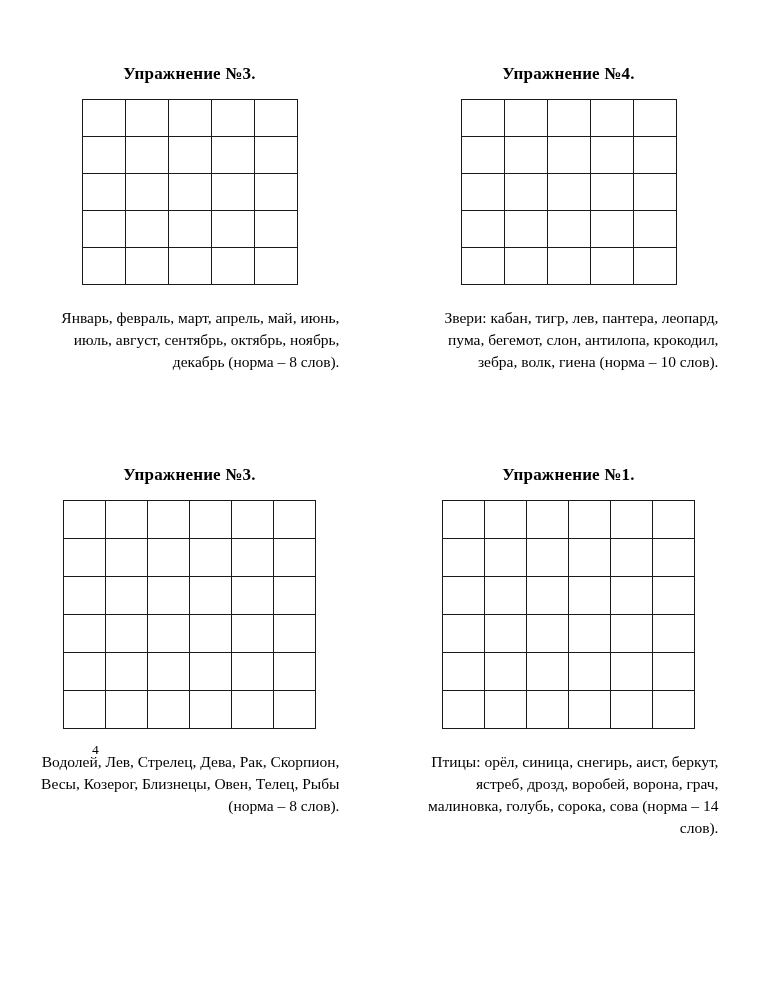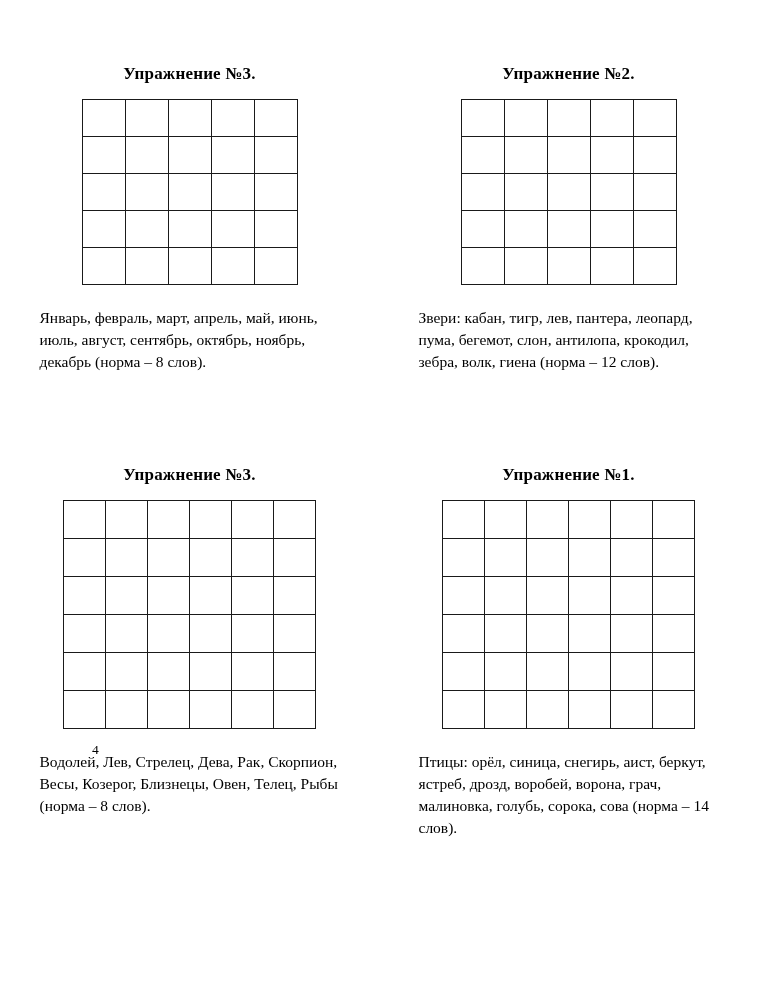--- a/index.html
+++ b/index.html
@@ -65,21 +65,21 @@
     grid-auto-rows: 37px;
   }
   .grid-6 {
     grid-template-columns: repeat(6, 42px);
     grid-auto-rows: 38px;
   }
 
   .ex-caption {
     margin-top: 22px;
     width: 300px;
-    text-align: left;
+    text-align: right;
     font-size: 15.5px;
     line-height: 1.42;
   }
 
   .page-number {
     position: absolute;
     left: 92px;
     bottom: 26px;
     font-size: 13.5px;
   }
@@ -117,21 +117,21 @@
           <div class="cell"></div>
           <div class="cell"></div>
           <div class="cell"></div>
           <div class="cell"></div>
           <div class="cell"></div>
         </div>
       <div class="ex-caption">Январь, февраль, март, апрель, май, июнь, июль, август, сентябрь, октябрь, ноябрь, декабрь (норма – 8 слов).</div>
     </div>
 
     <div class="ex-block row1">
-      <div class="ex-title">Упражнение №2.</div>
+      <div class="ex-title">Упражнение №4.</div>
       <div class="grid grid-5">
           <div class="cell"></div>
           <div class="cell"></div>
           <div class="cell"></div>
           <div class="cell"></div>
           <div class="cell"></div>
           <div class="cell"></div>
           <div class="cell"></div>
           <div class="cell"></div>
           <div class="cell"></div>
@@ -145,21 +145,21 @@
           <div class="cell"></div>
           <div class="cell"></div>
           <div class="cell"></div>
           <div class="cell"></div>
           <div class="cell"></div>
           <div class="cell"></div>
           <div class="cell"></div>
           <div class="cell"></div>
           <div class="cell"></div>
         </div>
-      <div class="ex-caption">Звери: кабан, тигр, лев, пантера, леопард, пума, бегемот, слон, антилопа, крокодил, зебра, волк, гиена (норма – 12 слов).</div>
+      <div class="ex-caption">Звери: кабан, тигр, лев, пантера, леопард, пума, бегемот, слон, антилопа, крокодил, зебра, волк, гиена (норма – 10 слов).</div>
     </div>
 
     <div class="ex-block row2">
       <div class="ex-title">Упражнение №3.</div>
       <div class="grid grid-6">
           <div class="cell"></div>
           <div class="cell"></div>
           <div class="cell"></div>
           <div class="cell"></div>
           <div class="cell"></div>

